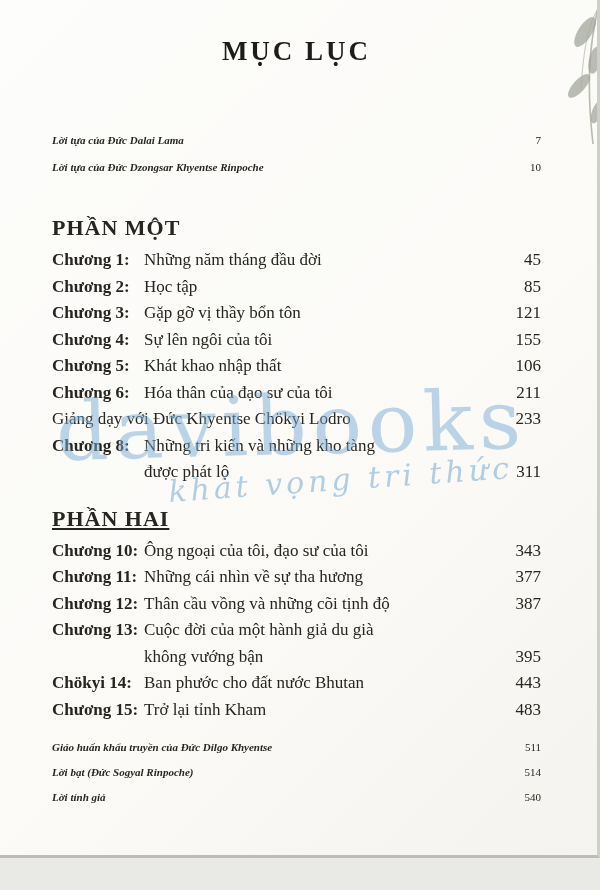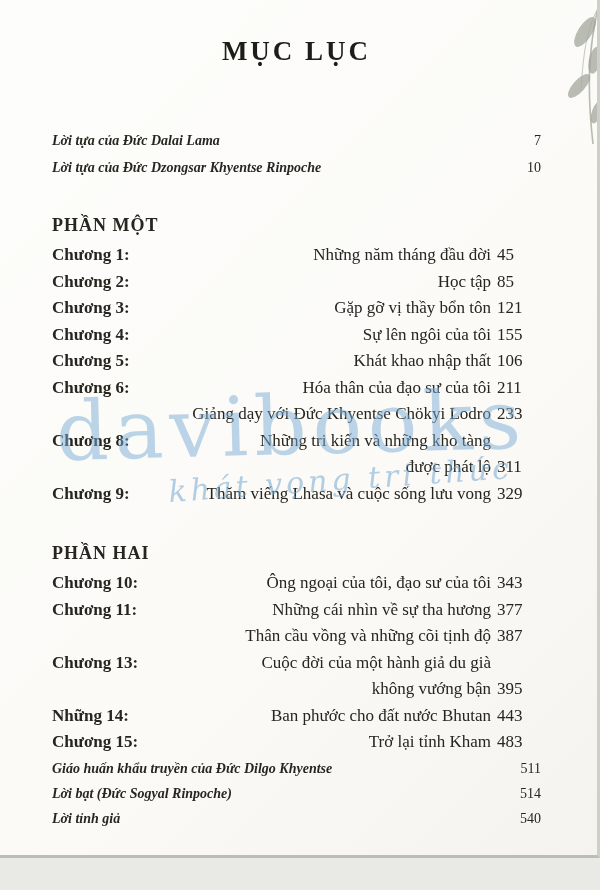--- a/index.html
+++ b/index.html
@@ -30,57 +30,57 @@
     font-weight: bold;
     letter-spacing: 3px;
     color: #1d1c18;
   }
   .front-matter { margin-top: 60px; }
   .fm-row {
     display: flex;
     align-items: baseline;
     font-style: italic;
     font-weight: bold;
-    font-size: 14px;
+    font-size: 11px;
     line-height: 27px;
   }
   .fm-label { flex: 1 1 auto; }
   .fm-page { margin-left: auto; min-width: 44px; text-align: right; font-style: normal; font-weight: normal; }
   .part-heading {
-    font-size: 18px;
+    font-size: 22px;
     font-weight: bold;
     letter-spacing: 1px;
     margin: 0;
   }
   .part-heading.first { margin-top: 34px; }
-  .part-heading.second { margin-top: 36px; }
+  .part-heading.second { margin-top: 20px; text-decoration: underline; }
   .chapters { margin-top: 6px; }
   .ch-row {
     display: flex;
     align-items: flex-start;
     font-size: 17px;
     line-height: 26.5px;
   }
   .ch-label {
     font-weight: bold;
     width: 92px;
     flex-shrink: 0;
   }
   .ch-title {
     flex: 1 1 auto;
     white-space: pre-line;
     padding-right: 6px;
-    text-align: right;
   }
   .ch-page {
     margin-left: auto;
     min-width: 44px;
+    text-align: right;
     align-self: flex-end;
   }
-  .back-matter { margin-top: 0; }
+  .back-matter { margin-top: 12px; }
   .back-matter .fm-row { line-height: 25px; }
   
   .watermark-main {
     position: absolute;
     left: 56px;
     top: 378px;
     font-size: 82px;
     letter-spacing: 6px;
     font-family: "DejaVu Serif", serif;
     color: rgba(122, 172, 214, 0.50);
@@ -175,51 +175,47 @@
     <div class="ch-row">
       <span class="ch-title">Giảng dạy với Đức Khyentse Chökyi Lodro</span>
       <span class="ch-page">233</span>
     </div>
     <div class="ch-row">
       <span class="ch-label">Chương 8:</span>
       <span class="ch-title">Những tri kiến và những kho tàng
 được phát lộ</span>
       <span class="ch-page">311</span>
     </div>
-    <div class="ch-row">
-      <span class="ch-label">Chương 9:</span>
-      <span class="ch-title">Thăm viếng Lhasa và cuộc sống lưu vong</span>
-      <span class="ch-page">329</span>
-    </div>
   </div>
 
   <h2 class="part-heading second">PHẦN HAI</h2>
   <div class="chapters">
     <div class="ch-row">
       <span class="ch-label">Chương 10:</span>
       <span class="ch-title">Ông ngoại của tôi, đạo sư của tôi</span>
       <span class="ch-page">343</span>
     </div>
     <div class="ch-row">
       <span class="ch-label">Chương 11:</span>
       <span class="ch-title">Những cái nhìn về sự tha hương</span>
       <span class="ch-page">377</span>
     </div>
     <div class="ch-row">
+      <span class="ch-label">Chương 12:</span>
       <span class="ch-title">Thân cầu vồng và những cõi tịnh độ</span>
       <span class="ch-page">387</span>
     </div>
     <div class="ch-row">
       <span class="ch-label">Chương 13:</span>
       <span class="ch-title">Cuộc đời của một hành giả du già
 không vướng bận</span>
       <span class="ch-page">395</span>
     </div>
     <div class="ch-row">
-      <span class="ch-label">Những 14:</span>
+      <span class="ch-label">Chökyi 14:</span>
       <span class="ch-title">Ban phước cho đất nước Bhutan</span>
       <span class="ch-page">443</span>
     </div>
     <div class="ch-row">
       <span class="ch-label">Chương 15:</span>
       <span class="ch-title">Trở lại tỉnh Kham</span>
       <span class="ch-page">483</span>
     </div>
   </div>
 

